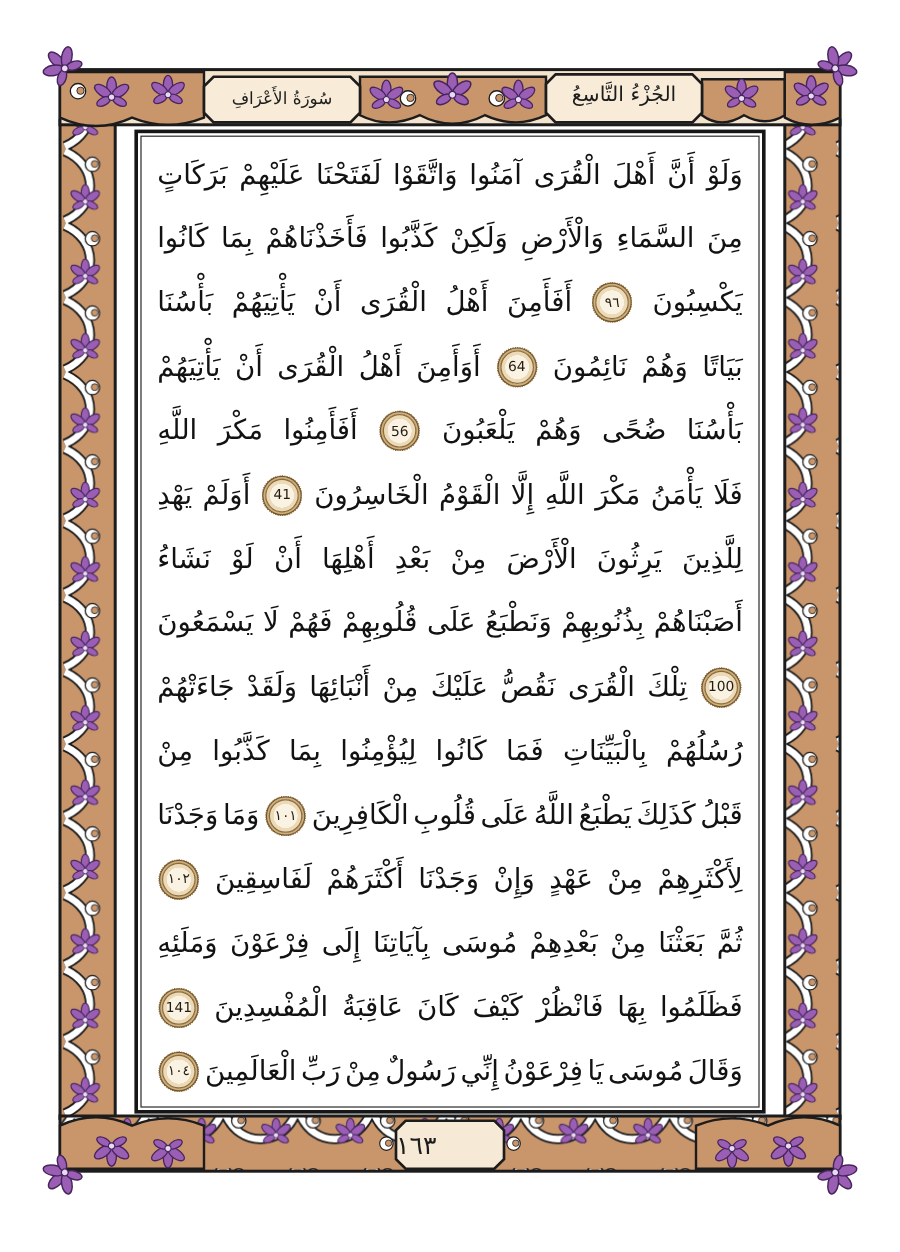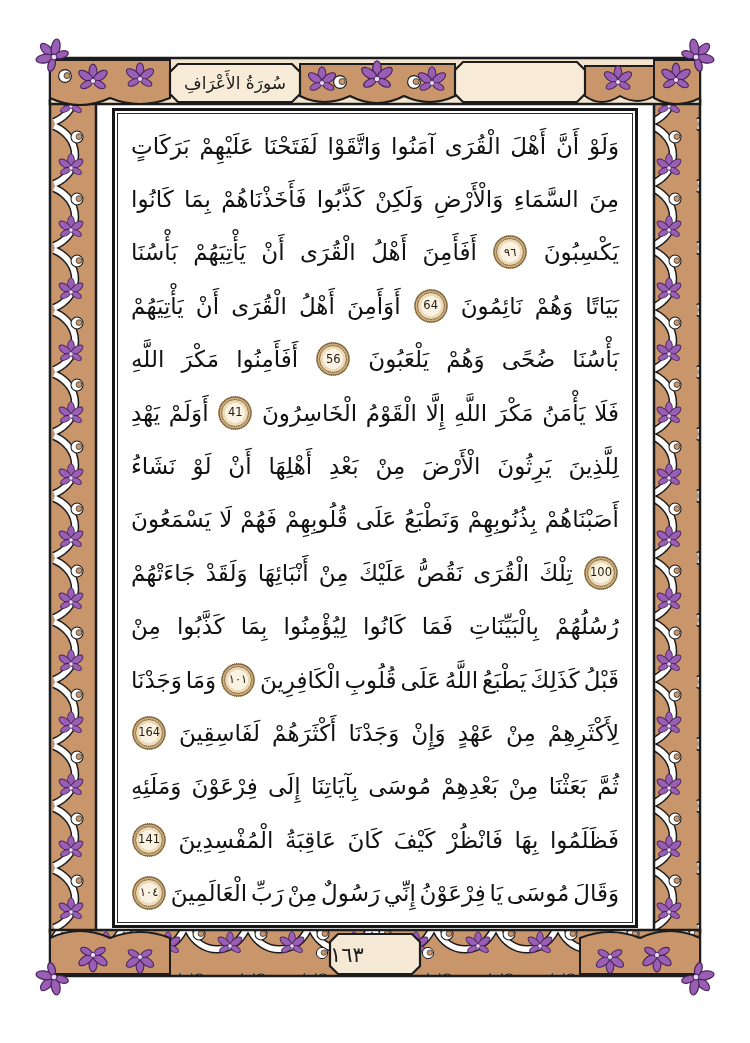--- a/index.html
+++ b/index.html
@@ -7,21 +7,21 @@
     position:relative;width:750px;height:1043px;background:#ffffff;overflow:hidden;
     font-family:"DejaVu Sans",sans-serif;
   }
   .border-svg{position:absolute;left:0;top:0;}
 
   
   .hdr-label{
     position:absolute;direction:rtl;text-align:center;color:#1c1c1c;
     white-space:nowrap;font-family:"DejaVu Sans",sans-serif;
   }
-  .surah-label{left:168px;top:69px;width:134px;font-size:17px;line-height:28px;}
+  .surah-label{left:168px;top:69px;width:134px;font-size:14px;line-height:28px;}
   .juz-label{left:455px;top:64px;width:130px;font-size:17px;line-height:30px;}
 
   
   .text-frame{
     position:absolute;left:112px;top:108px;width:526px;height:820px;
     border:3px solid #161616;background:#ffffff;box-sizing:border-box;
   }
   .text-frame-inner{
     position:absolute;inset:2px;border:1px solid #2a2a2a;
   }
@@ -137,20 +137,21 @@
     </g>
 
     <g>
       <use href="#curl" transform="translate(322,953) scale(0.7)"></use>
       <use href="#curl" transform="translate(428,953) scale(0.7)"></use>
       <polygon points="338,934 412,934 420,942 420,966 412,974 338,974 330,966 330,942" fill="#f6ead6" stroke="#1c1c1c" stroke-width="2.2"></polygon>
     </g>
   </svg>
 
   <div class="hdr-label surah-label">سُورَةُ الأَعْرَافِ</div>
+  <div class="hdr-label juz-label">الجُزْءُ التَّاسِعُ</div>
 
   <div class="text-frame">
     <div class="text-frame-inner">
       <div class="quran-text" id="quran-lines">
           <div class="quran-line">
             <span class="qword">وَلَوْ</span>
             <span class="qword">أَنَّ</span>
             <span class="qword">أَهْلَ</span>
             <span class="qword">الْقُرَى</span>
             <span class="qword">آمَنُوا</span>
@@ -267,21 +268,21 @@
             <span class="qword">وَجَدْنَا</span>
           </div>
           <div class="quran-line">
             <span class="qword">لِأَكْثَرِهِمْ</span>
             <span class="qword">مِنْ</span>
             <span class="qword">عَهْدٍ</span>
             <span class="qword">وَإِنْ</span>
             <span class="qword">وَجَدْنَا</span>
             <span class="qword">أَكْثَرَهُمْ</span>
             <span class="qword">لَفَاسِقِينَ</span>
-            <span class="ayah-marker">164</span>
+            <span class="ayah-marker">١٠٢</span>
           </div>
           <div class="quran-line">
             <span class="qword">ثُمَّ</span>
             <span class="qword">بَعَثْنَا</span>
             <span class="qword">مِنْ</span>
             <span class="qword">بَعْدِهِمْ</span>
             <span class="qword">مُوسَى</span>
             <span class="qword">بِآيَاتِنَا</span>
             <span class="qword">إِلَى</span>
             <span class="qword">فِرْعَوْنَ</span>

